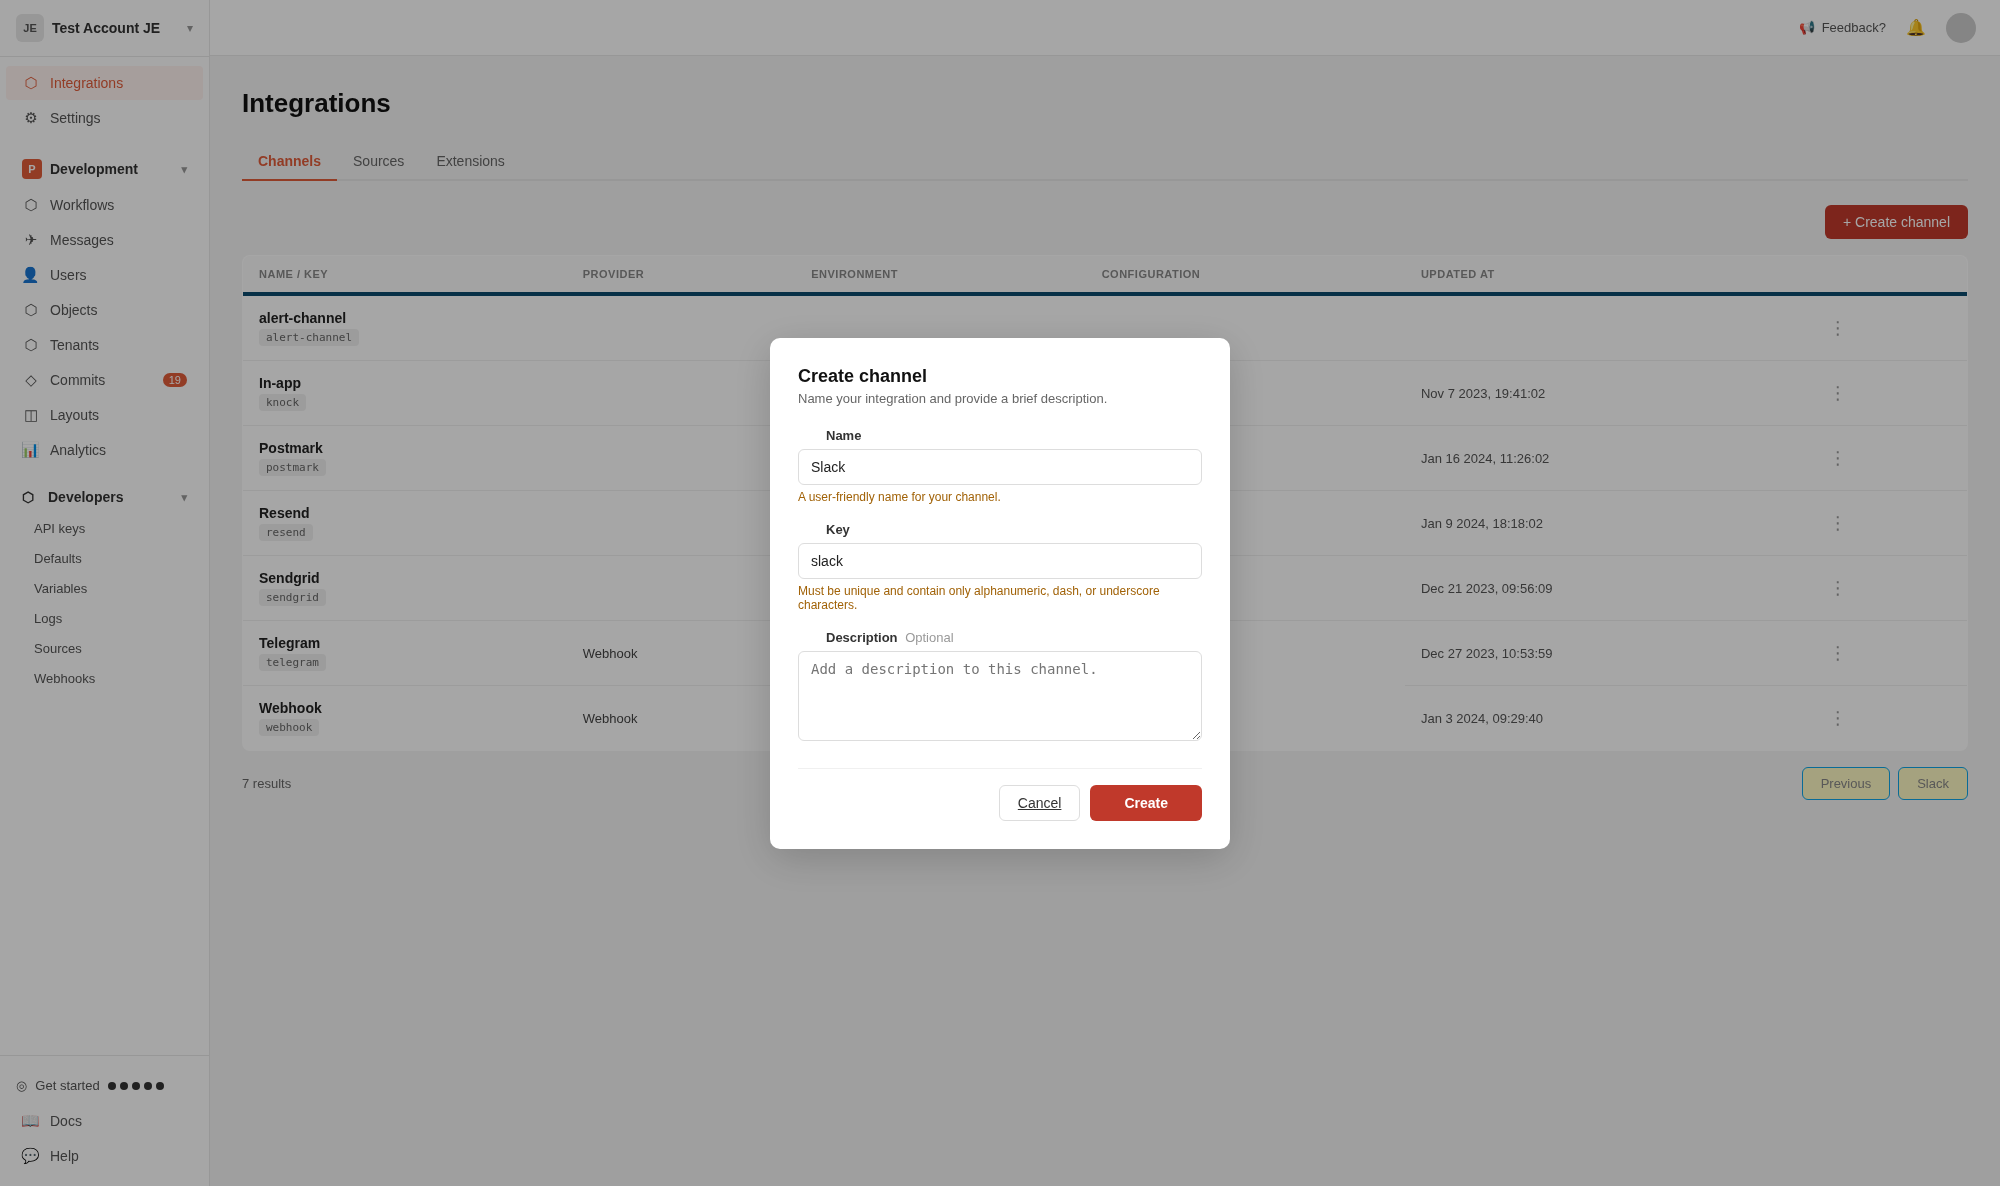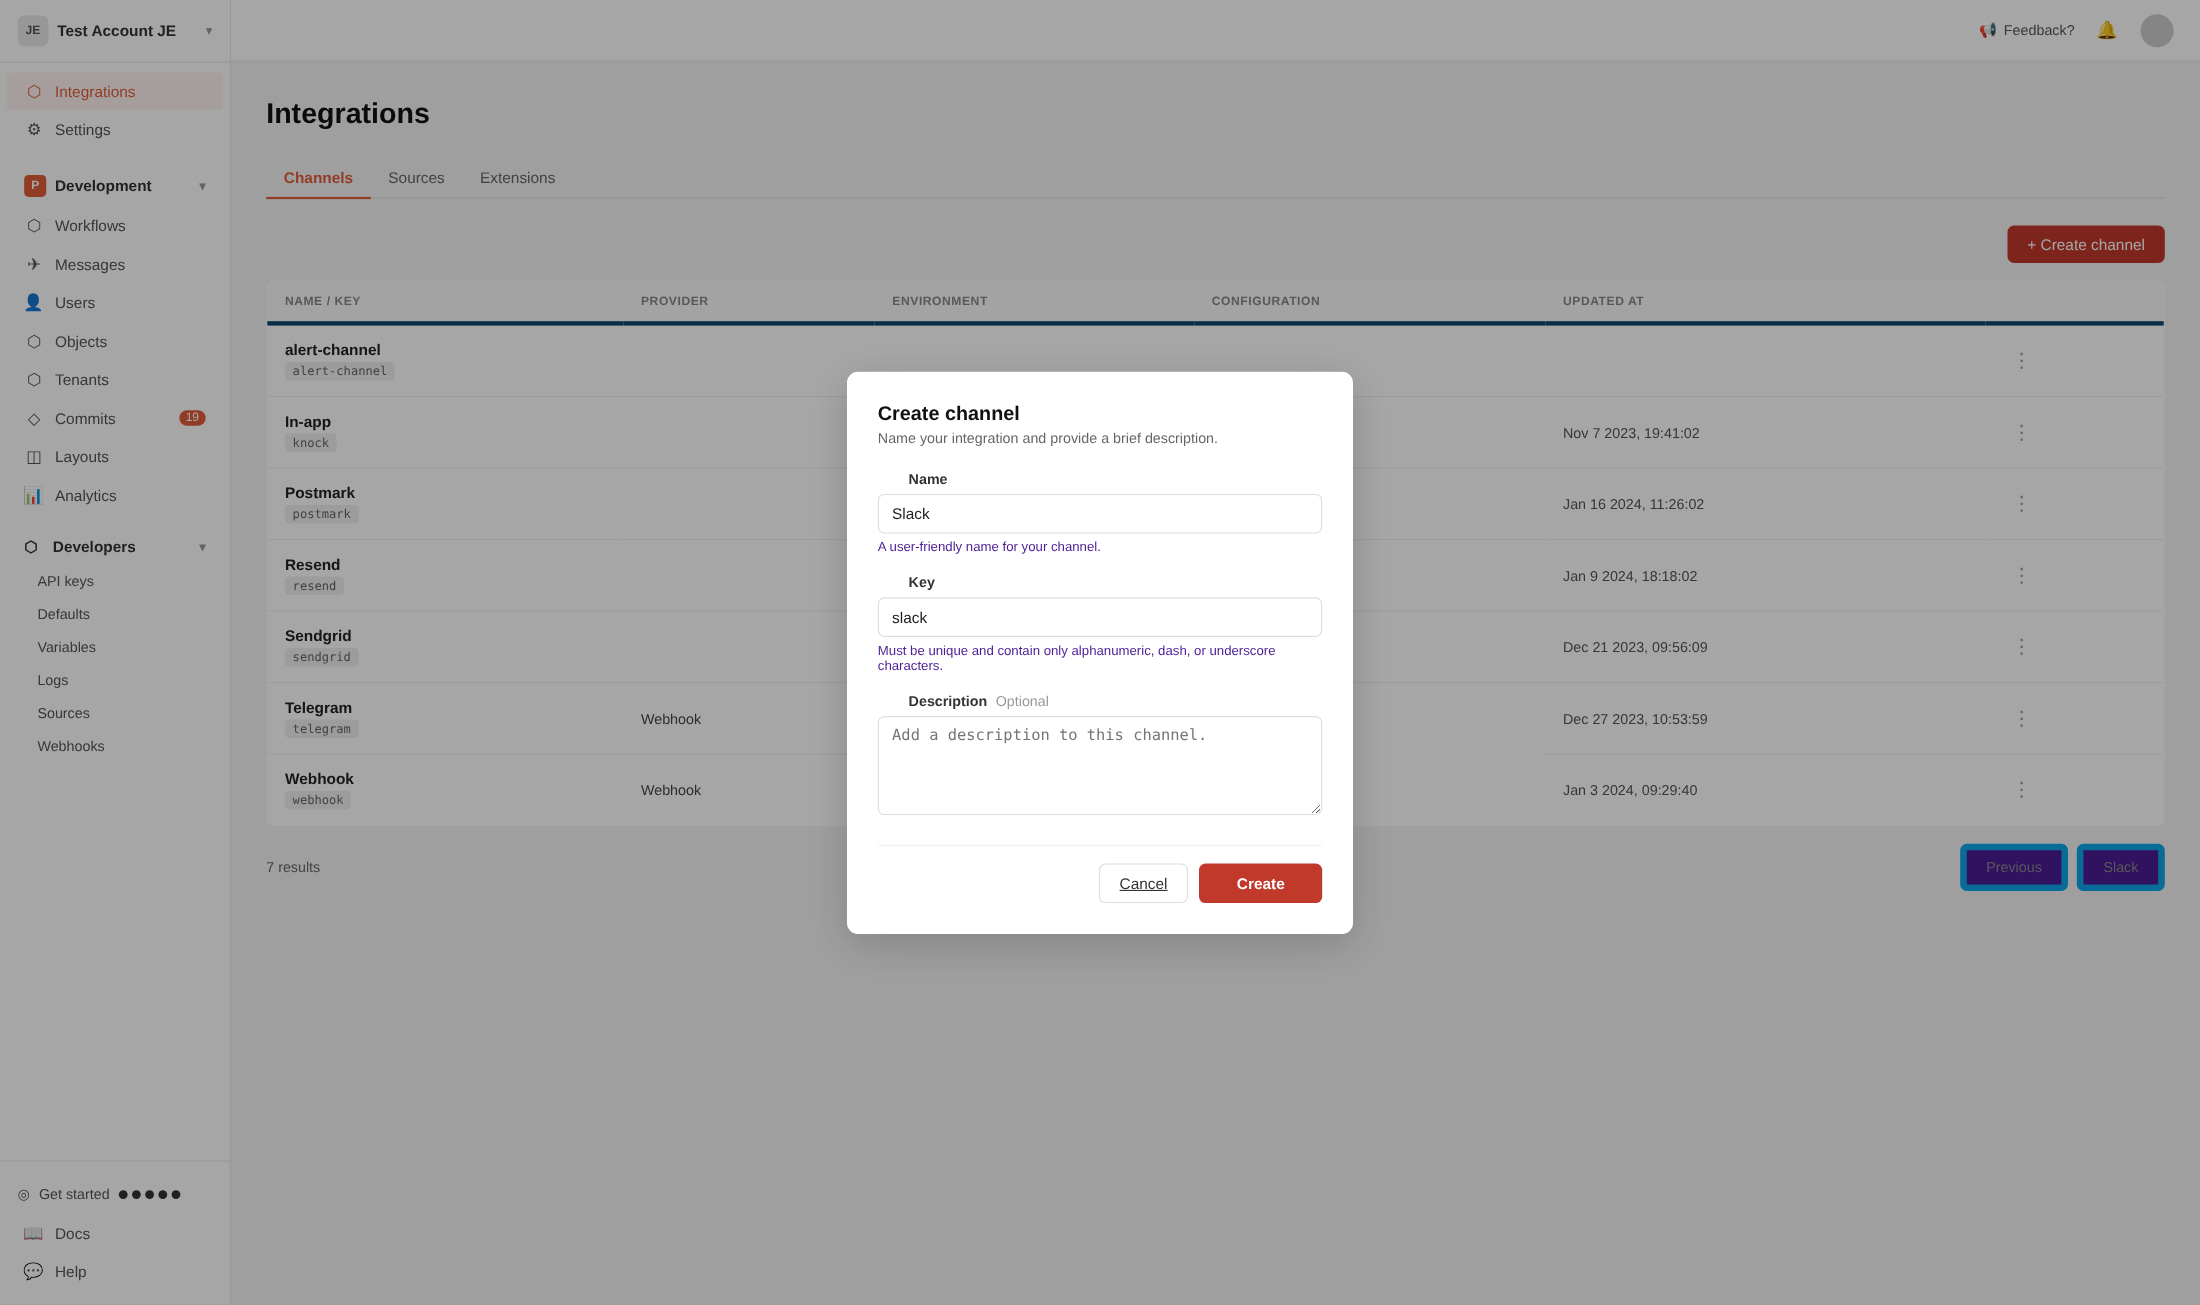--- a/index.html
+++ b/index.html
@@ -65,35 +65,35 @@
 
     .status-pill { display: inline-flex; align-items: center; gap: 5px; font-size: 13px; }
     .warn-icon { color: #e67e22; font-size: 13px; }
 
     .updated-at { font-size: 13px; color: #555; }
     .row-menu { color: #999; cursor: pointer; font-size: 18px; padding: 4px 8px; border-radius: 4px; }
 
     .results-bar { display: flex; align-items: center; justify-content: space-between; padding: 16px 0 0 0; }
     .results-count { font-size: 13px; color: #666; }
     .pagination { display: flex; gap: 8px; }
-    .btn-page { background: #4c1d95; border: 6px solid #0ea5e9; padding: 8px 18px; border-radius: 6px; cursor: pointer; font-size: 13px; color: #888; }
+    .btn-page { background: #fef9c3; border: 1px solid #0ea5e9; padding: 8px 18px; border-radius: 6px; cursor: pointer; font-size: 13px; color: #888; }
 
     
     .overlay { position: fixed; top: 0; left: 0; right: 0; bottom: 0; background: rgba(0,0,0,0.35); z-index: 100; display: flex; align-items: center; justify-content: center; }
 
     
     .modal { background: #fff; border-radius: 10px; width: 460px; padding: 28px; box-shadow: 0 10px 40px rgba(0,0,0,0.18); }
     .modal-title { font-size: 18px; font-weight: 700; color: #111; margin-bottom: 4px; }
     .modal-subtitle { font-size: 13px; color: #666; margin-bottom: 22px; }
 
     .form-group { margin-bottom: 18px; }
     .form-label { font-size: 13px; font-weight: 600; color: #333; margin-bottom: 6px; display: block; padding-left: 28px; }
     .form-label .optional { font-weight: 400; color: #999; margin-left: 4px; }
     .form-input { width: 100%; padding: 9px 12px; border: 1px solid #ddd; border-radius: 6px; font-size: 14px; color: #222; outline: none; }
-    .form-hint { font-size: 12px; color: #4c1d95; margin-top: 5px; }
+    .form-hint { font-size: 12px; color: #a16207; margin-top: 5px; }
     .form-textarea { width: 100%; padding: 9px 12px; border: 1px solid #ddd; border-radius: 6px; font-size: 14px; color: #222; outline: none; resize: vertical; min-height: 90px; }
 
     .modal-footer { display: flex; justify-content: flex-end; gap: 10px; margin-top: 24px; padding-top: 16px; border-top: 1px solid #f0f0f0; }
     .btn-cancel { background: #fff; border: 1px solid #ddd; padding: 9px 18px; border-radius: 6px; cursor: pointer; font-size: 14px; color: #333; text-decoration: underline; }
     .btn-submit { background: #c0392b; color: #fff; border: none; padding: 9px 34px; border-radius: 6px; cursor: pointer; font-size: 14px; font-weight: 600; }
 
     
     .get-started { display: flex; align-items: center; gap: 8px; padding: 10px 16px; color: #555; font-size: 13px; cursor: pointer; }
     .dot { width: 8px; height: 8px; border-radius: 50%; background: #333; display: inline-block; }
     .dot.filled { background: #333; }

